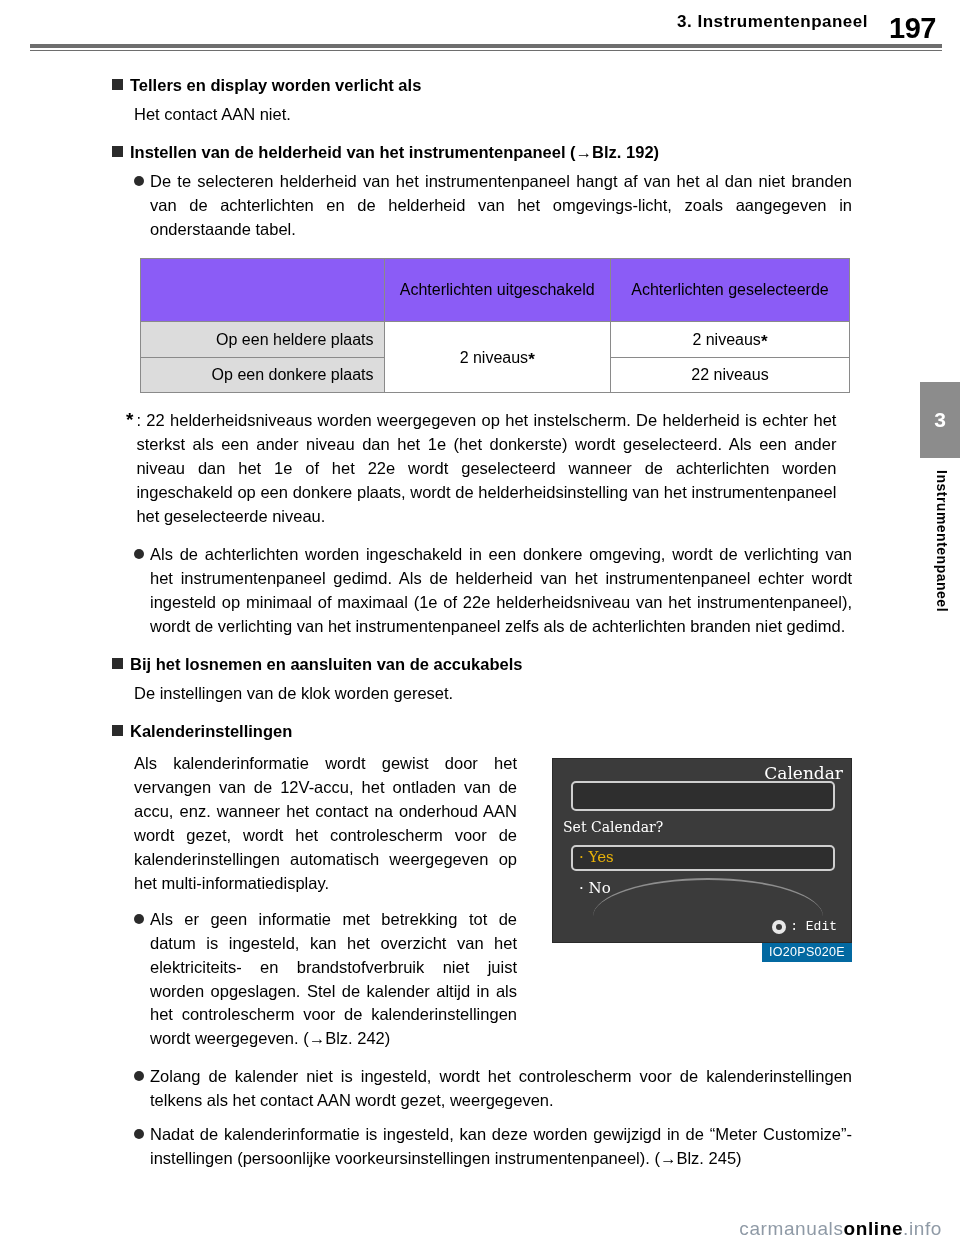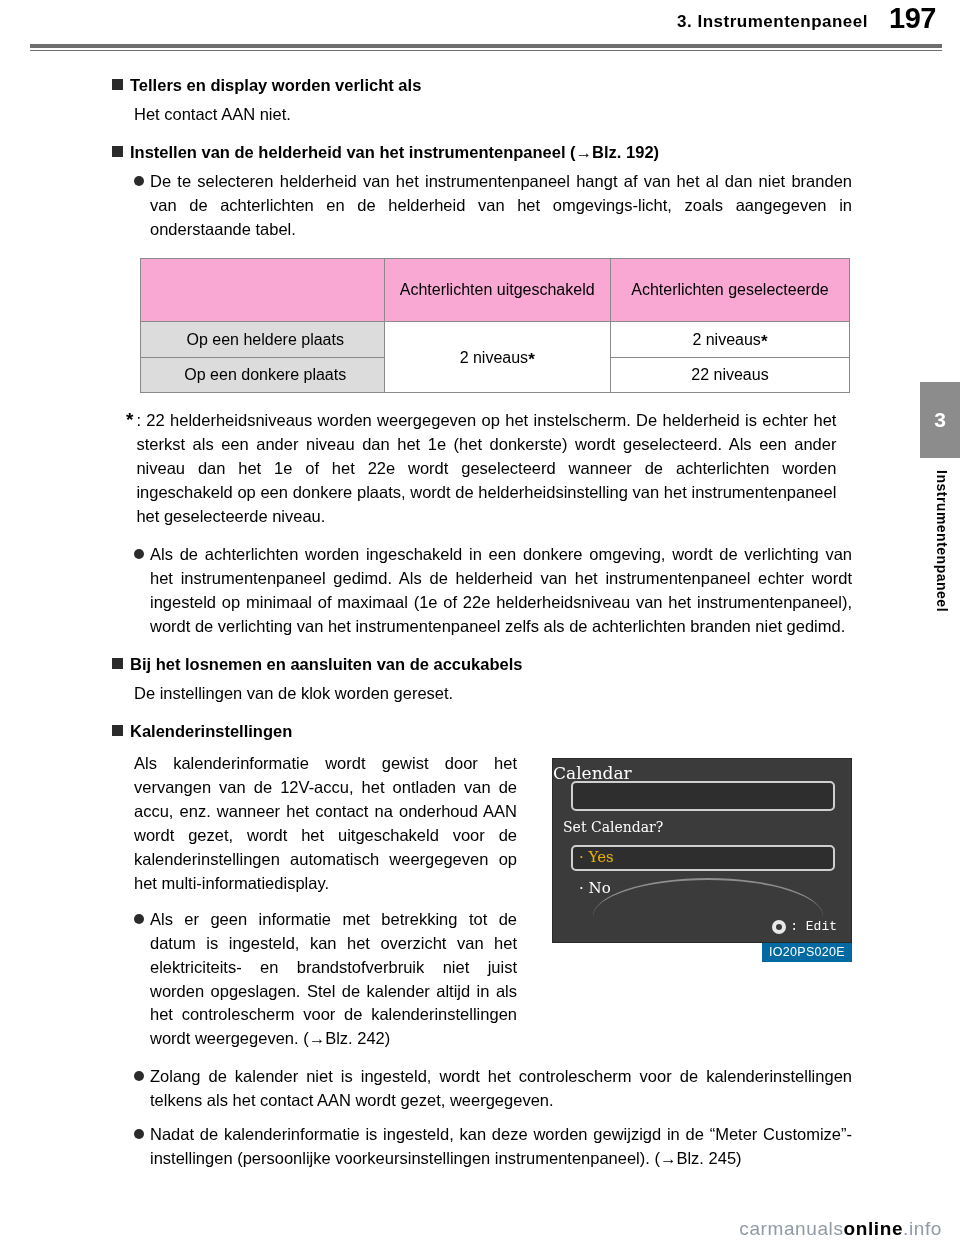--- a/index.html
+++ b/index.html
@@ -28,21 +28,21 @@
     right: 92px;
     top: 12px;
     font-size: 17px;
     font-weight: bold;
     letter-spacing: 0.5px;
     white-space: nowrap;
   }
   .header-pageno {
     position: absolute;
     right: 24px;
-    top: 2px;
+    top: 12px;
     font-size: 29px;
     font-weight: bold;
     letter-spacing: -0.5px;
   }
   .header-rule {
     position: absolute;
     left: 30px;
     right: 18px;
     top: 44px;
     height: 4px;
@@ -152,26 +152,26 @@
     font-size: 16px;
   }
   table.levels td {
     border: 1px solid #8a8a8a;
     padding: 7px 10px;
     text-align: center;
     vertical-align: middle;
     line-height: 1.25;
   }
   table.levels td.hdr {
-    background: #f9a8d4;
+    background: #8b5cf6;
     height: 48px;
   }
   table.levels td.rowhdr {
     background: #dcdcdc;
-    text-align: center;
+    text-align: right;
     padding-left: 16px;
     white-space: nowrap;
   }
   .star-sup {
     font-size: 17px;
     font-weight: bold;
     position: relative;
     top: 2px;
   }
   
@@ -224,21 +224,21 @@
     height: 30px;
     background: #2e2e2e;
     border: 2px solid #cfcfcf;
     border-radius: 5px;
     box-sizing: border-box;
   }
   .screen-title {
     position: absolute;
     left: 0; right: 8px;
     top: 4px;
-    text-align: left;
+    text-align: right;
     color: #ffffff;
     font-size: 17px;
     font-family: "DejaVu Serif", serif;
   }
   .screen-q {
     position: absolute;
     left: 10px;
     top: 60px;
     color: #ffffff;
     font-size: 14px;
@@ -395,21 +395,21 @@
   </div>
   <div class="para indent1">De instellingen van de klok worden gereset.</div>
 
   <div class="h-block">
     <span class="sq-bullet"></span>
     <span class="h-text">Kalenderinstellingen</span>
   </div>
 
   <div class="split">
     <div class="split-left">
-      <div class="para justify" style="margin-left:22px">Als kalenderinformatie wordt gewist door het vervangen van de 12V-accu, het ontladen van de accu, enz. wanneer het contact na onderhoud AAN wordt gezet, wordt het uitgeschakeld voor de kalenderinstellingen automatisch weergegeven op het multi-informatiedisplay.</div>
+      <div class="para justify" style="margin-left:22px">Als kalenderinformatie wordt gewist door het vervangen van de 12V-accu, het ontladen van de accu, enz. wanneer het contact na onderhoud AAN wordt gezet, wordt het controlescherm voor de kalenderinstellingen automatisch weergegeven op het multi-informatiedisplay.</div>
       <div class="d-block" style="margin-top:12px">
         <span class="dot-bullet"></span>
         <span class="d-text">Als er geen informatie met betrekking tot de datum is ingesteld, kan het overzicht van het elektriciteits- en brandstofverbruik niet juist worden opgeslagen. Stel de kalender altijd in als het controlescherm voor de kalenderinstellingen wordt weergegeven. (→Blz. 242)</span>
       </div>
     </div>
 
     <div class="figure">
       <div class="screen">
         <div class="screen-title-bar"></div>
         <div class="screen-title">Calendar</div>

